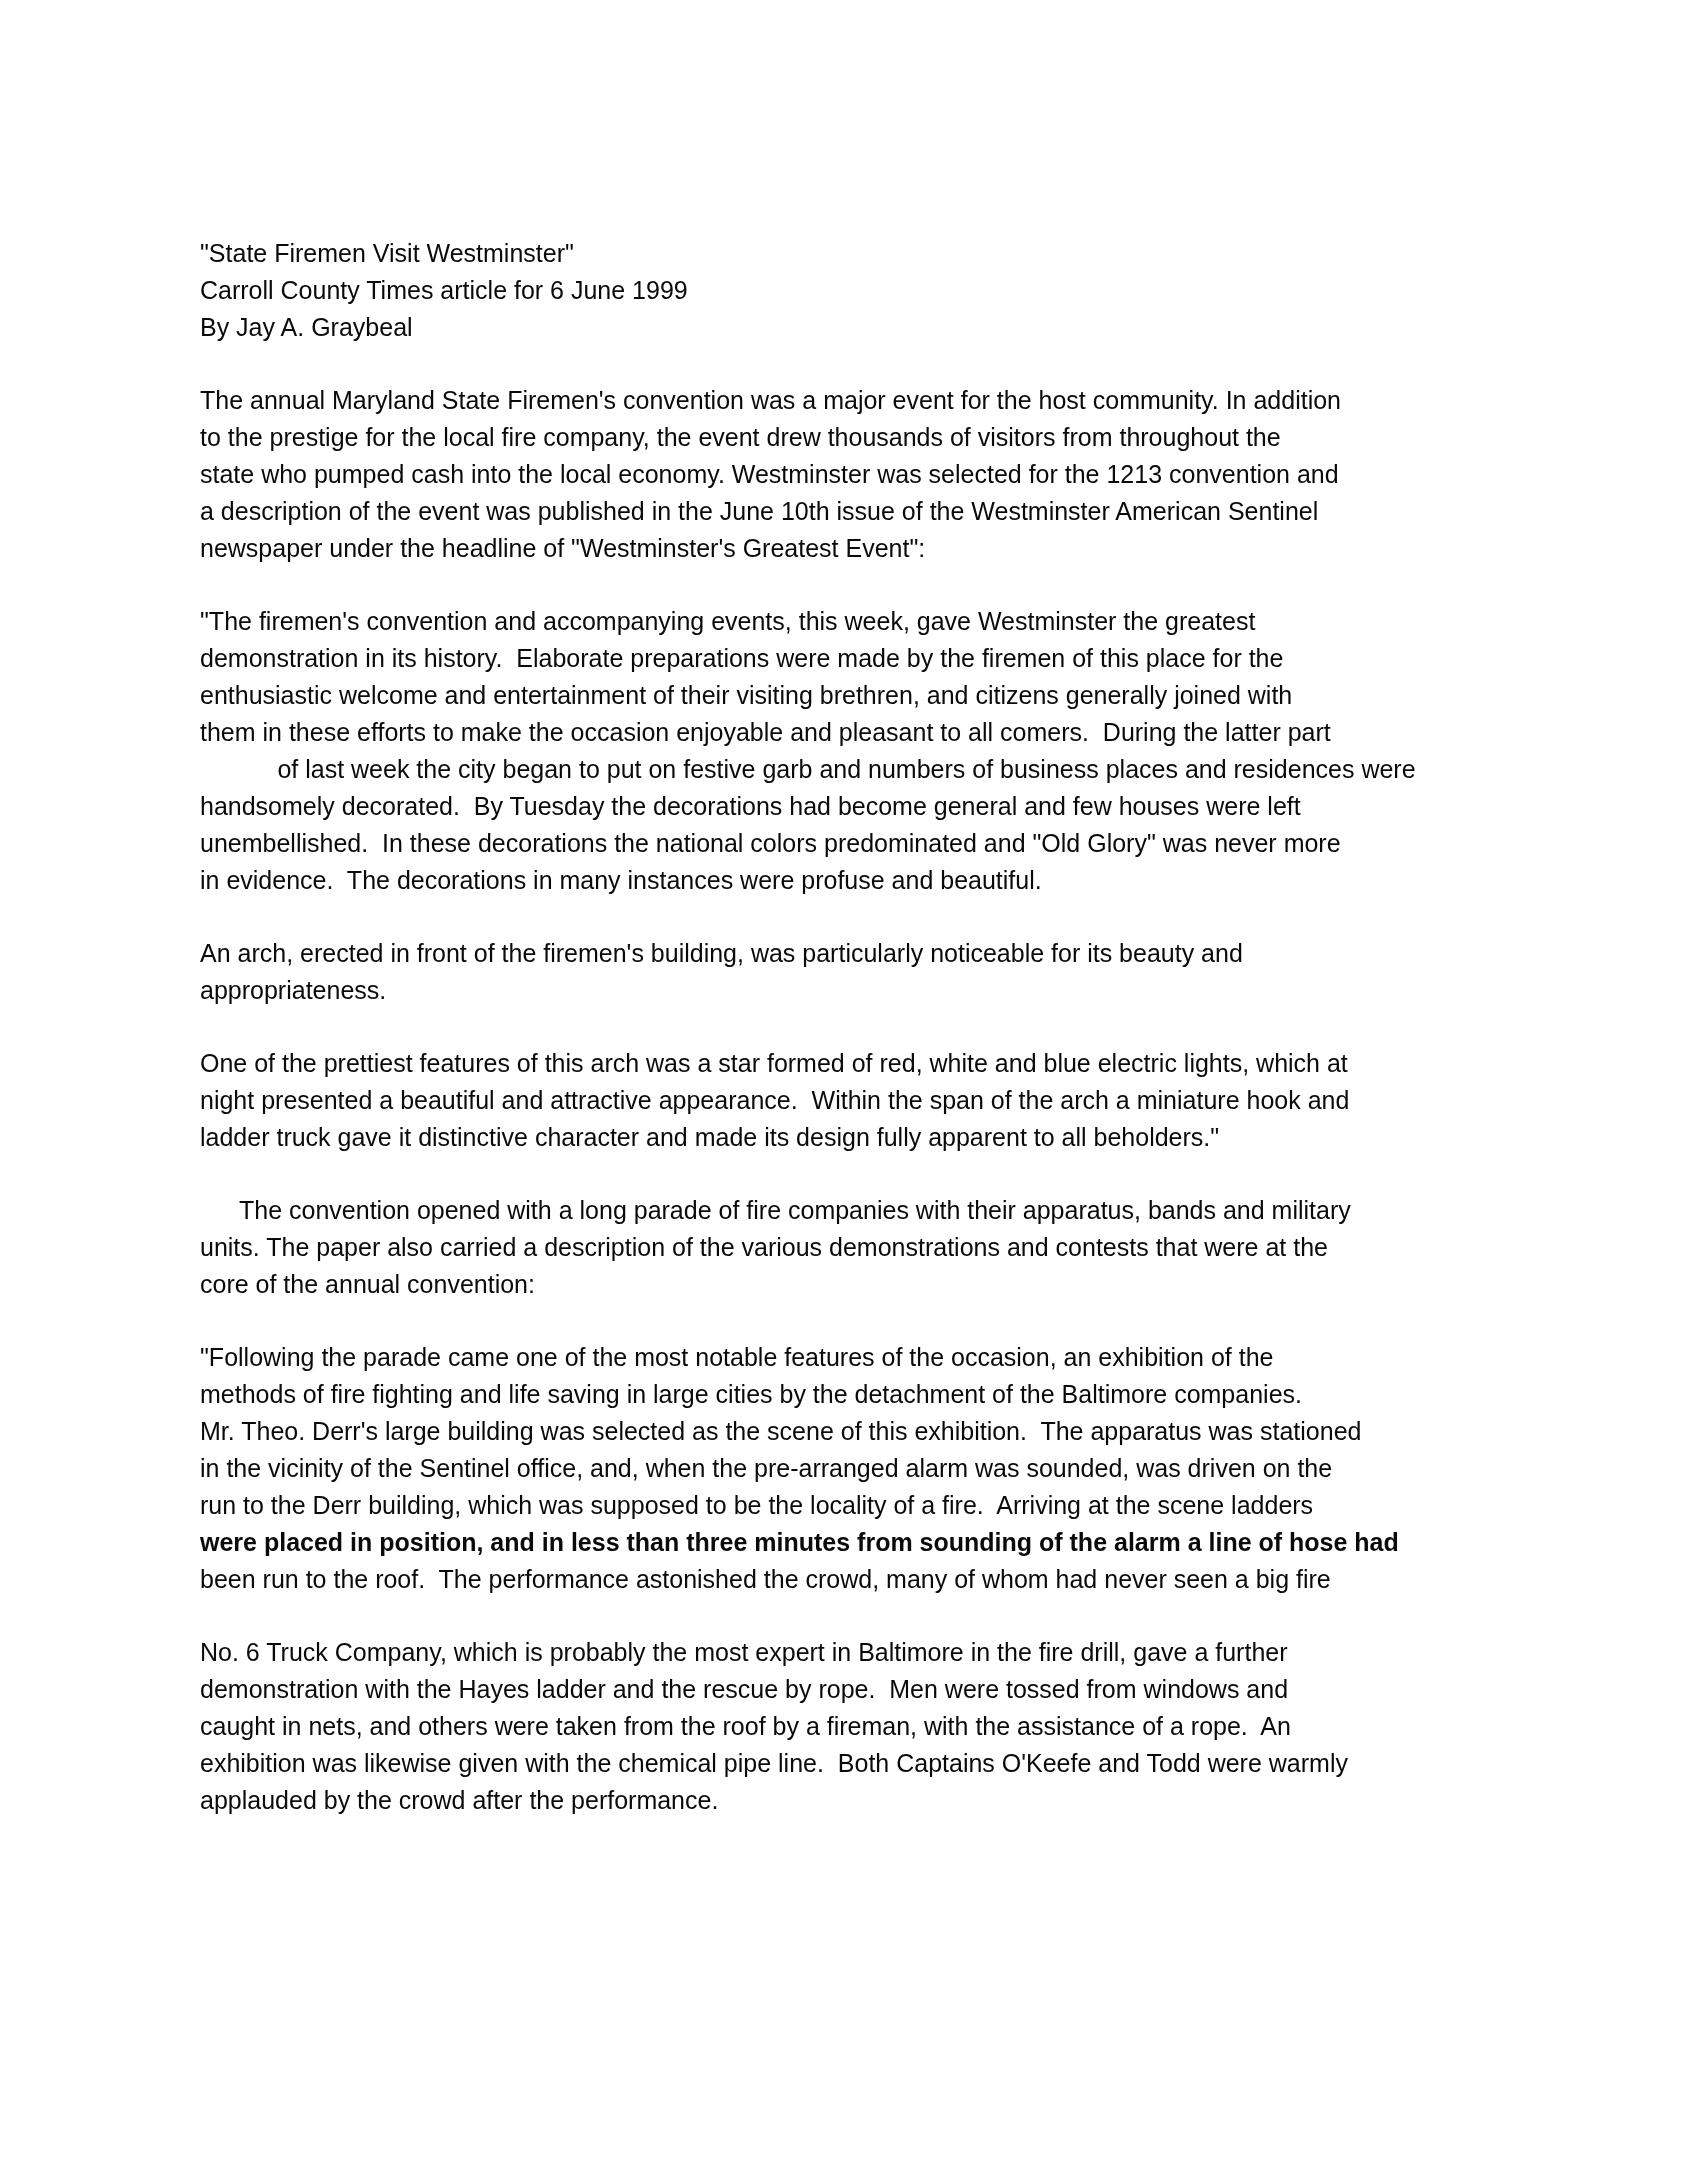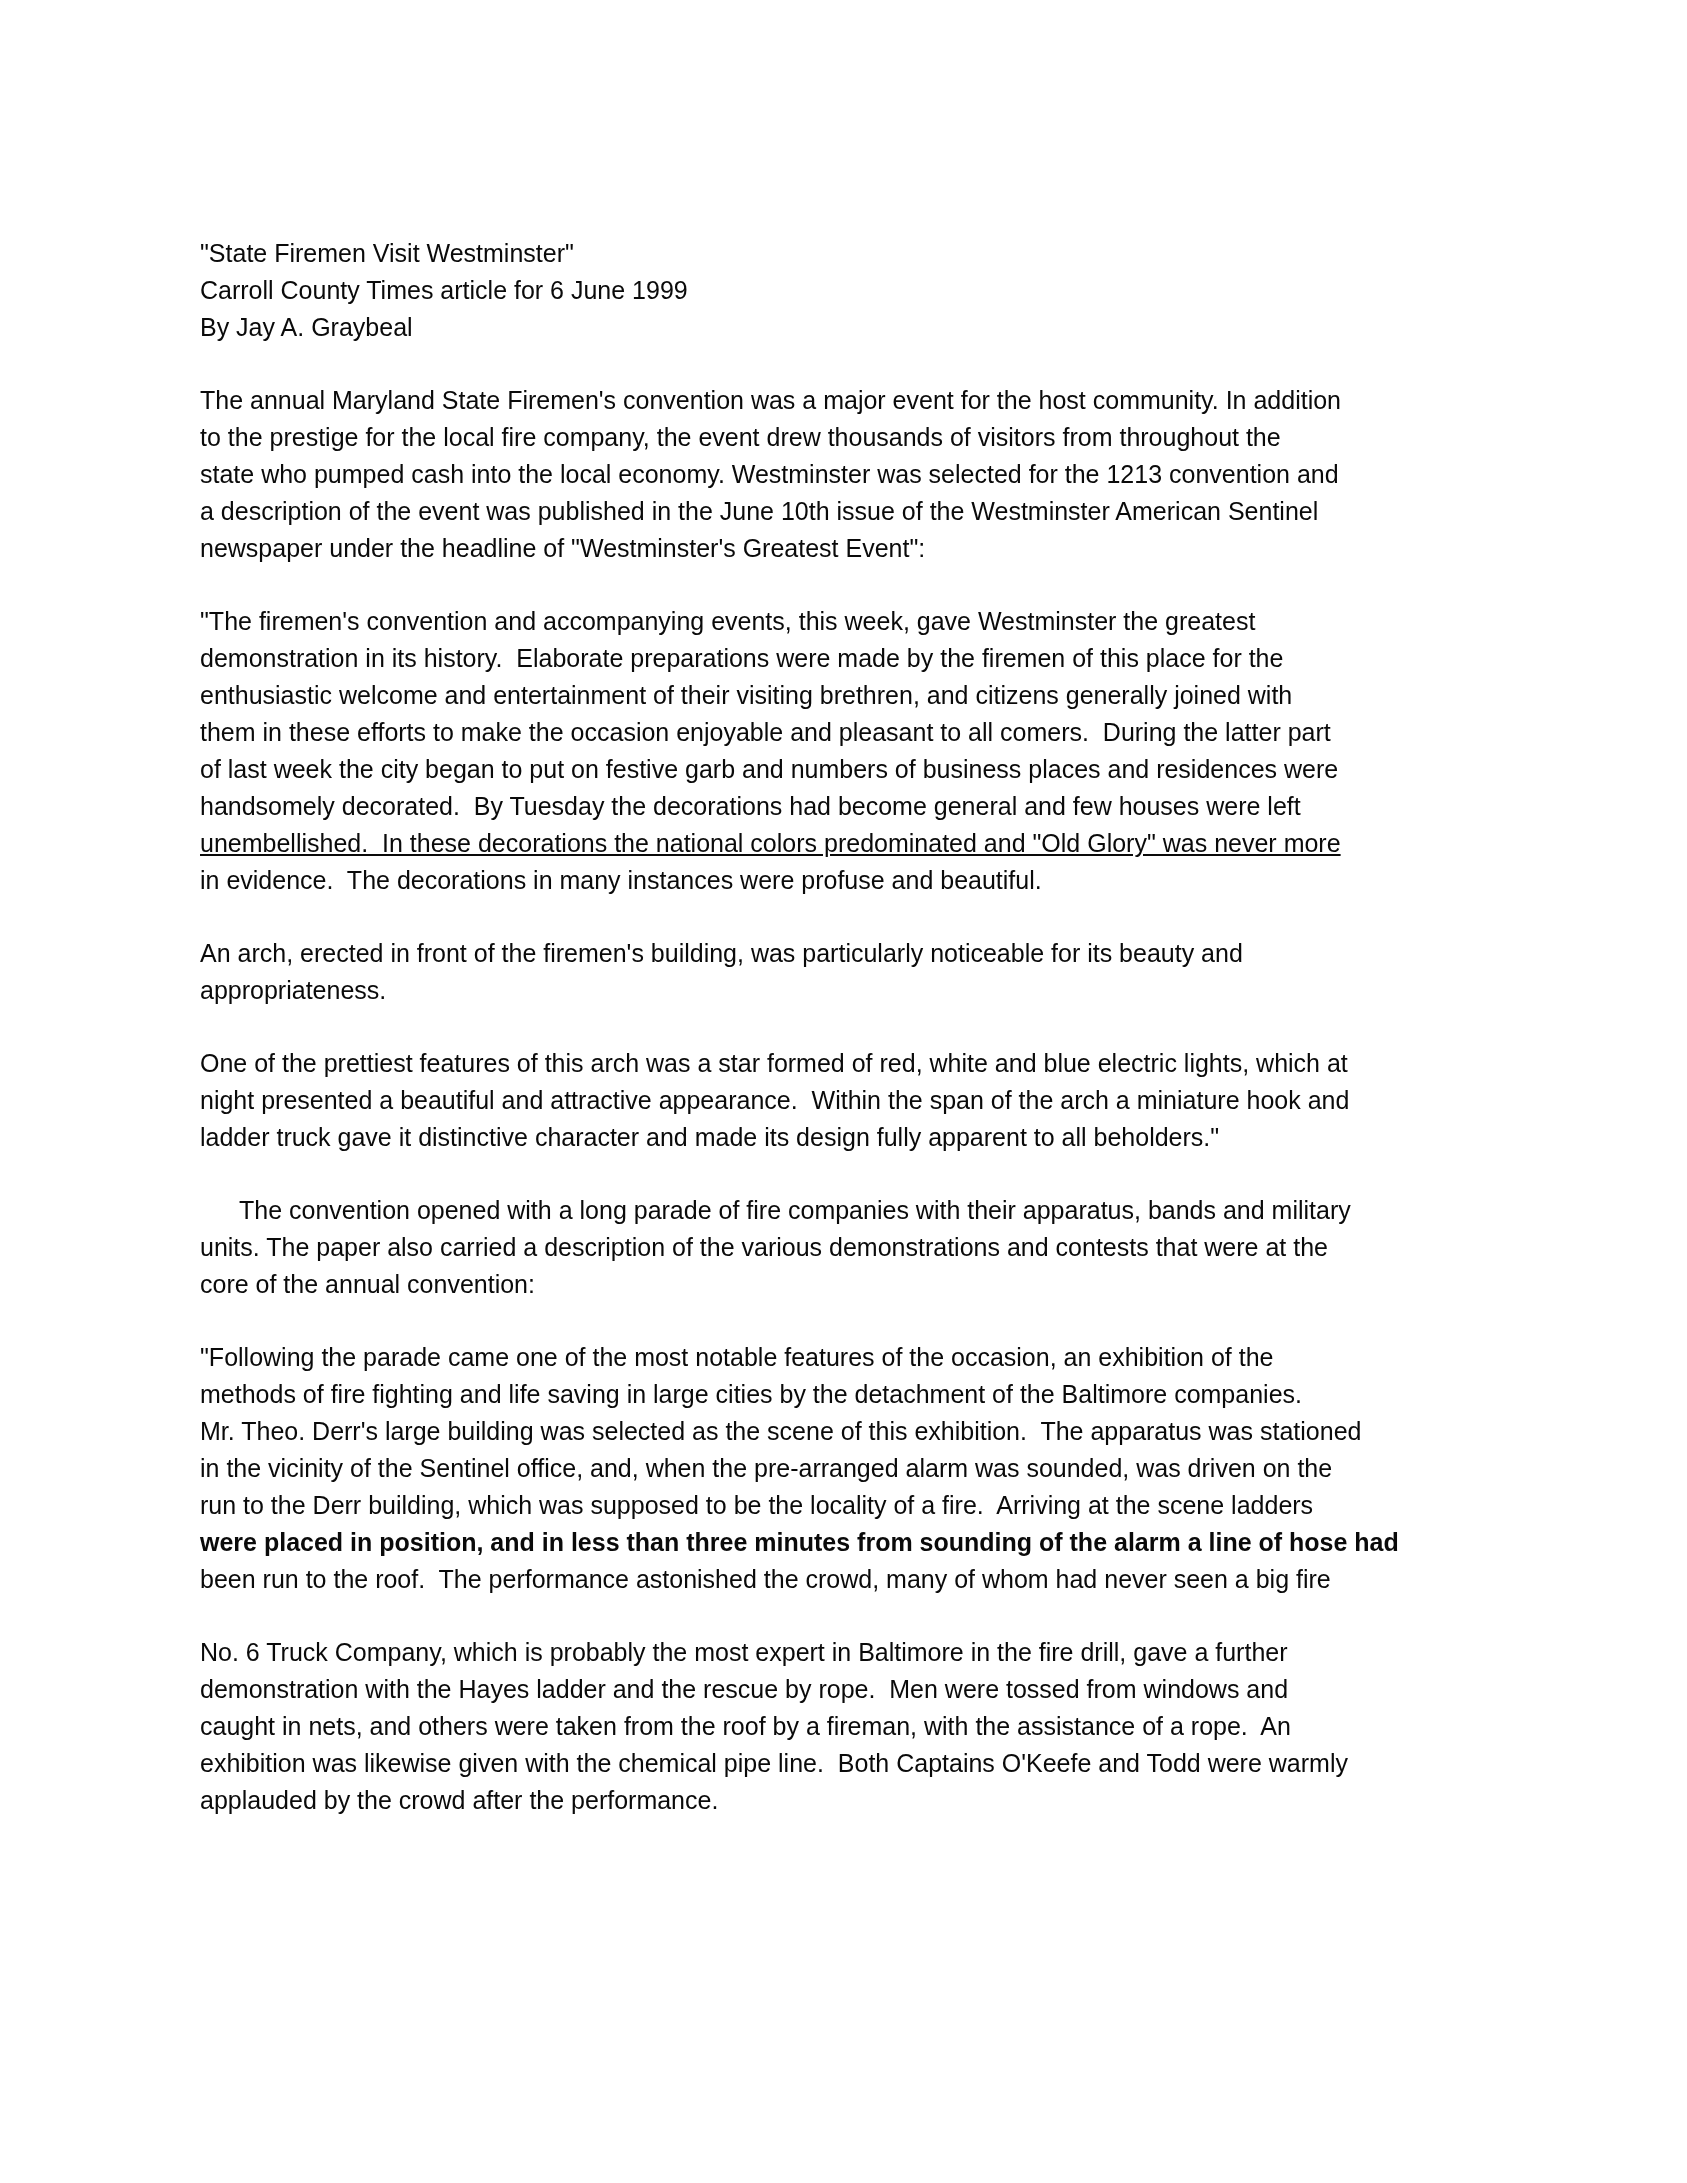--- a/index.html
+++ b/index.html
@@ -53,23 +53,23 @@
     <span class="line" style="display: block;">state who pumped cash into the local economy. Westminster was selected for the 1213 convention and</span>
     <span class="line" style="display: block;">a description of the event was published in the June 10th issue of the Westminster American Sentinel</span>
     <span class="line" style="display: block;">newspaper under the headline of "Westminster's Greatest Event":</span>
   </div>
 
   <div class="para">
     <span class="line" style="display: block;">"The firemen's convention and accompanying events, this week, gave Westminster the greatest</span>
     <span class="line" style="display: block;">demonstration in its history.  Elaborate preparations were made by the firemen of this place for the</span>
     <span class="line" style="display: block;">enthusiastic welcome and entertainment of their visiting brethren, and citizens generally joined with</span>
     <span class="line" style="display: block;">them in these efforts to make the occasion enjoyable and pleasant to all comers.  During the latter part</span>
-    <span class="line" style="display: block;">of last week the city began to put on festive garb and numbers of business places and residences were</span>
+    <span class="line" style="display: block; text-align: center;">of last week the city began to put on festive garb and numbers of business places and residences were</span>
     <span class="line" style="display: block;">handsomely decorated.  By Tuesday the decorations had become general and few houses were left</span>
-    <span class="line" style="display: block; text-decoration: underline;">unembellished.  In these decorations the national colors predominated and "Old Glory" was never more</span>
+    <span class="line" style="display: block;">unembellished.  In these decorations the national colors predominated and "Old Glory" was never more</span>
     <span class="line" style="display: block;">in evidence.  The decorations in many instances were profuse and beautiful.</span>
   </div>
 
   <div class="para">
     <span class="line" style="display: block;">An arch, erected in front of the firemen's building, was particularly noticeable for its beauty and</span>
     <span class="line" style="display: block;">appropriateness.</span>
   </div>
 
   <div class="para">
     <span class="line" style="display: block;">One of the prettiest features of this arch was a star formed of red, white and blue electric lights, which at</span>

